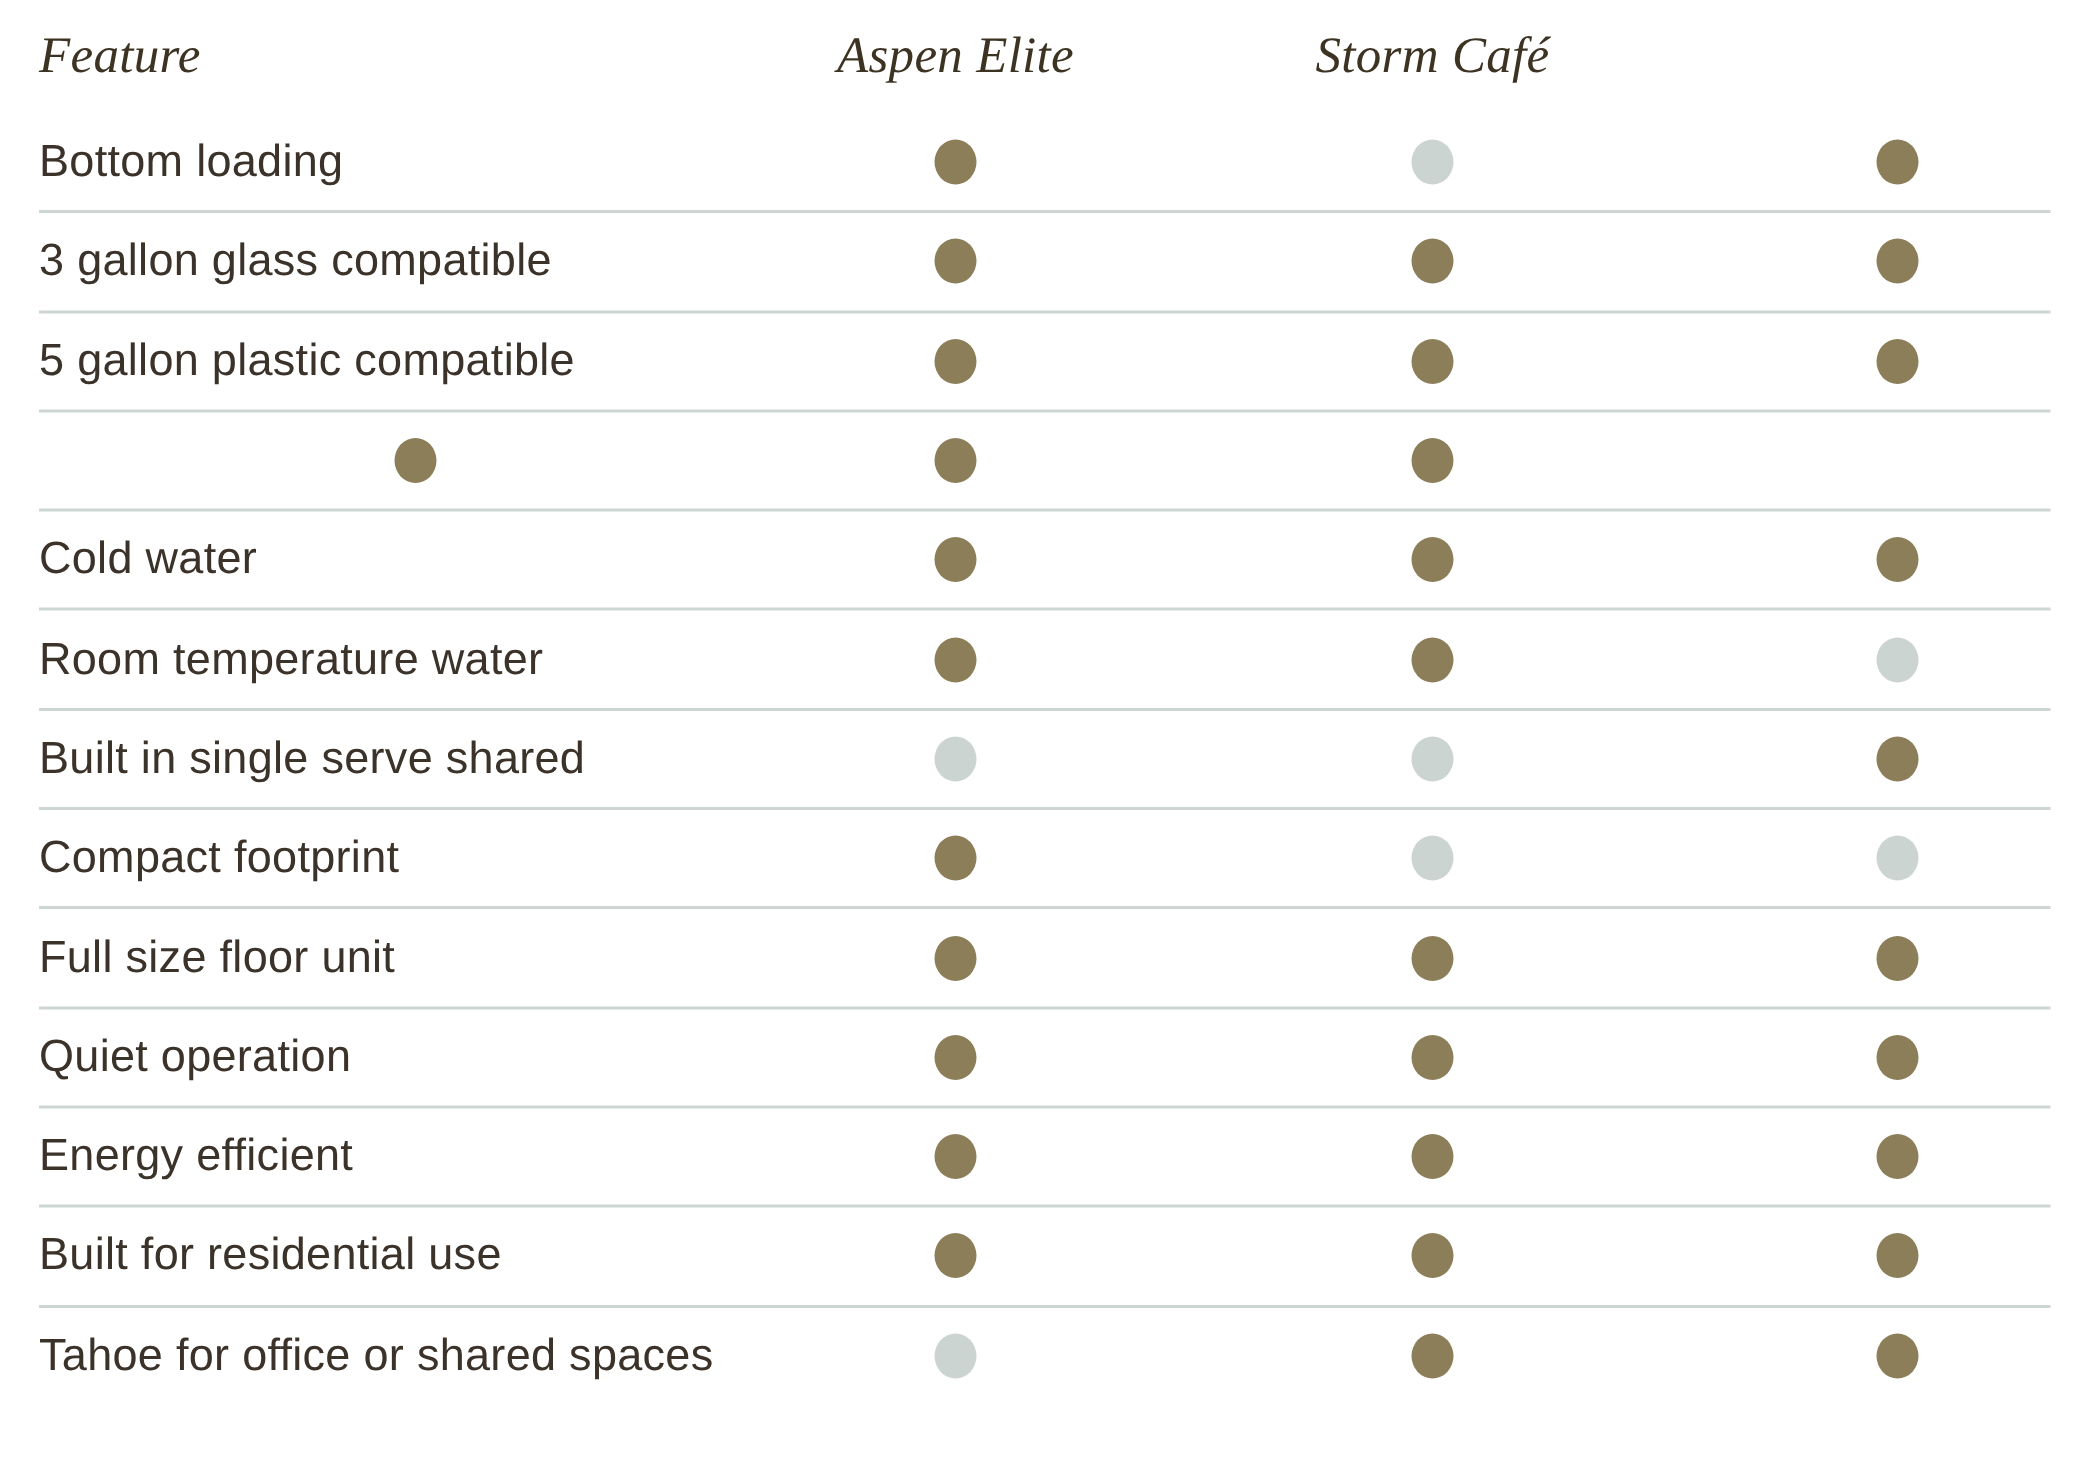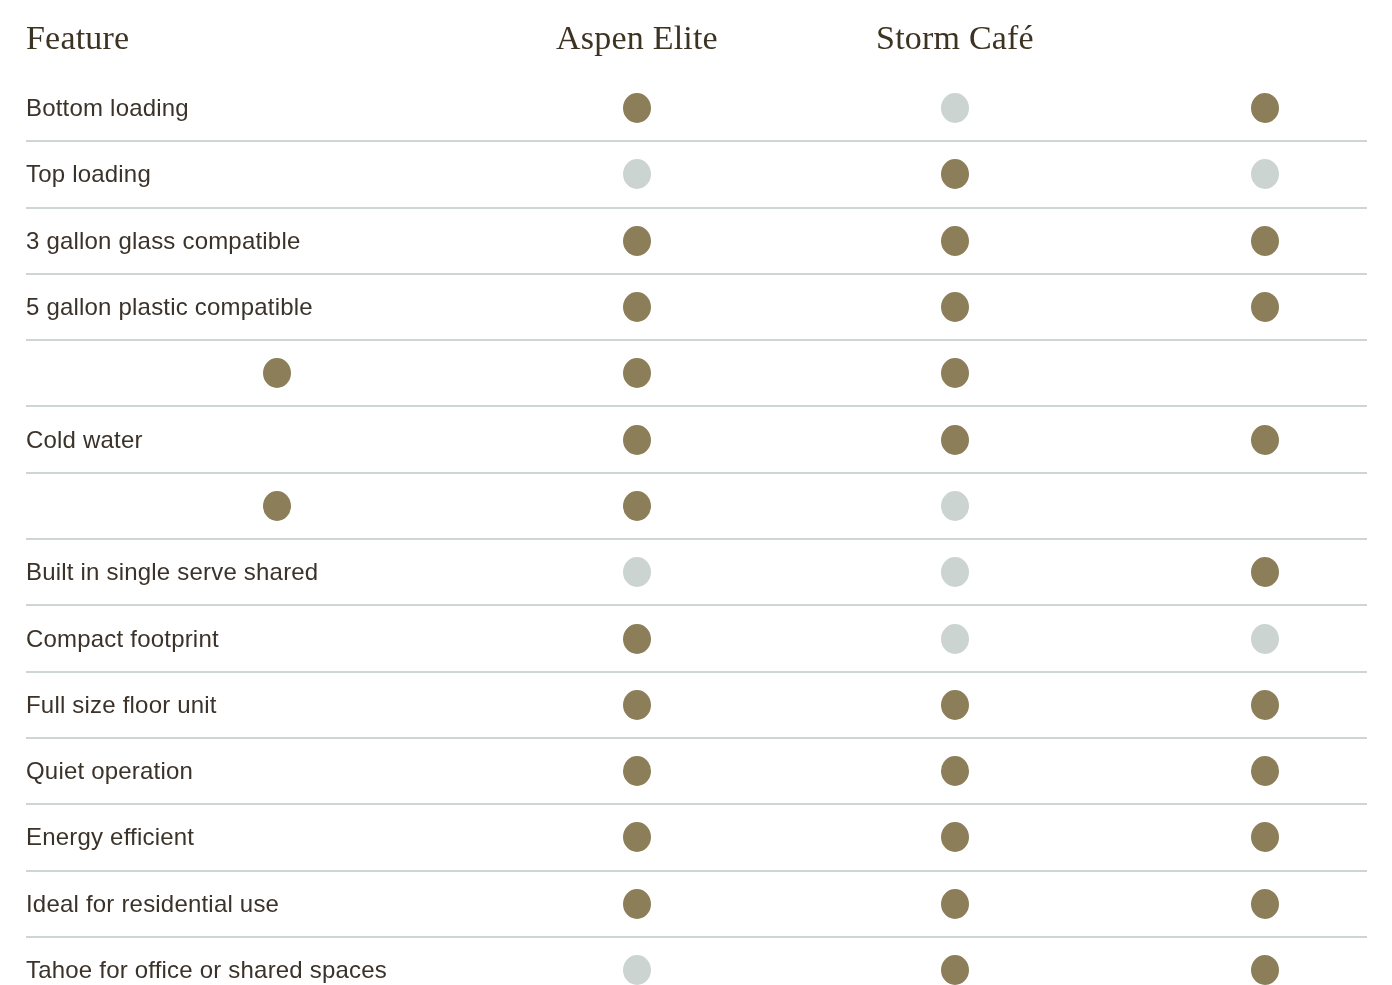--- a/index.html
+++ b/index.html
@@ -20,31 +20,32 @@
     display: grid;
     grid-template-columns: 1fr 220px 416px 204px;
     align-items: center;
   }
   .header-row {
     height: 76px;
     font-family: "Liberation Serif", "DejaVu Serif", serif;
     font-size: 34px;
     color: #3d3323;
     letter-spacing: 0.2px;
+    font-style: italic;
   }
   .header-cell { white-space: nowrap; }
   .header-cell.feature-col { text-align: left; }
   .header-cell.product-col { text-align: center; }
   .feature-row {
     height: 64.3px;
     border-bottom: 2px solid #cdd6d4;
   }
   .feature-row:last-child { border-bottom: none; }
   .feature-label {
-    font-size: 24px;
+    font-size: 30px;
     color: #3b322a;
     letter-spacing: 0.2px;
     white-space: nowrap;
   }
   .dot-cell {
     display: flex;
     justify-content: center;
     align-items: center;
   }
   .dot {
@@ -73,32 +74,20 @@
           <span class="dot yes"></span>
         </div>
     <div class="dot-cell">
           <span class="dot no"></span>
         </div>
     <div class="dot-cell">
           <span class="dot yes"></span>
         </div>
   </div>
 
-  <div class="grid-row feature-row">
-    <div class="feature-label">Top loading</div>
-    <div class="dot-cell">
-          <span class="dot no"></span>
-        </div>
-    <div class="dot-cell">
-          <span class="dot yes"></span>
-        </div>
-    <div class="dot-cell">
-          <span class="dot no"></span>
-        </div>
-  </div>
 
   <div class="grid-row feature-row">
     <div class="feature-label">3 gallon glass compatible</div>
     <div class="dot-cell">
           <span class="dot yes"></span>
         </div>
     <div class="dot-cell">
           <span class="dot yes"></span>
         </div>
     <div class="dot-cell">
@@ -138,20 +127,21 @@
         </div>
     <div class="dot-cell">
           <span class="dot yes"></span>
         </div>
     <div class="dot-cell">
           <span class="dot yes"></span>
         </div>
   </div>
 
   <div class="grid-row feature-row">
+    <div class="feature-label">Room temperature water</div>
     <div class="dot-cell">
           <span class="dot yes"></span>
         </div>
     <div class="dot-cell">
           <span class="dot yes"></span>
         </div>
     <div class="dot-cell">
           <span class="dot no"></span>
         </div>
   </div>
@@ -215,21 +205,21 @@
         </div>
     <div class="dot-cell">
           <span class="dot yes"></span>
         </div>
     <div class="dot-cell">
           <span class="dot yes"></span>
         </div>
   </div>
 
   <div class="grid-row feature-row">
-    <div class="feature-label">Ideal for residential use</div>
+    <div class="feature-label">Built for residential use</div>
     <div class="dot-cell">
           <span class="dot yes"></span>
         </div>
     <div class="dot-cell">
           <span class="dot yes"></span>
         </div>
     <div class="dot-cell">
           <span class="dot yes"></span>
         </div>
   </div>

